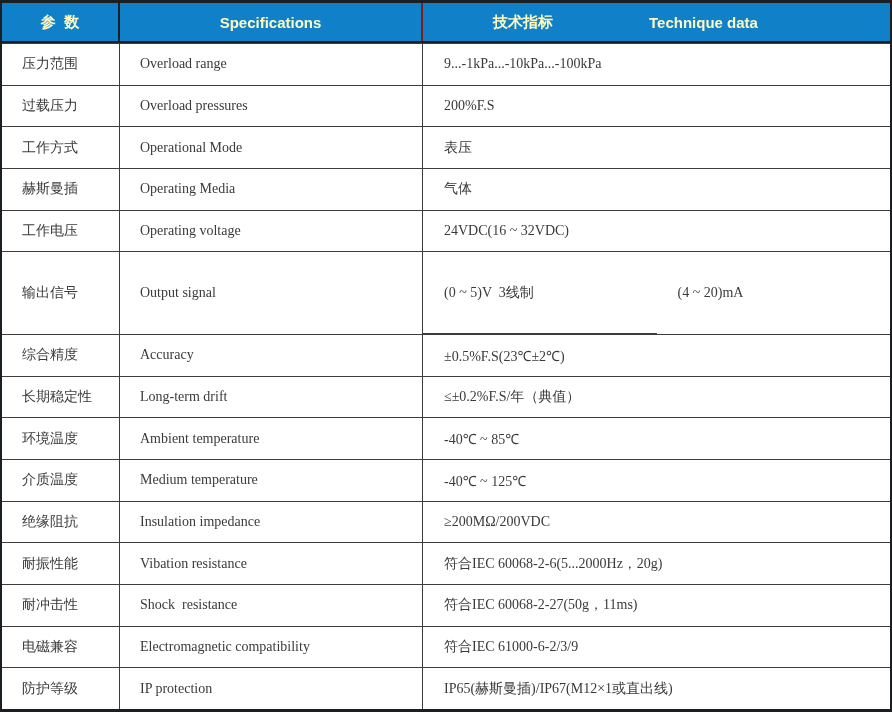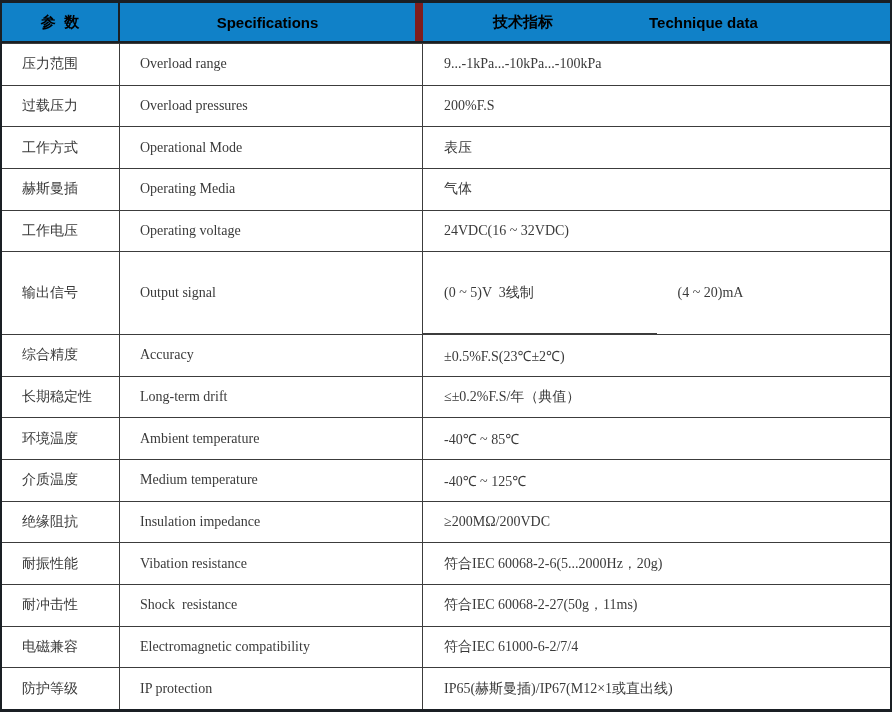--- a/index.html
+++ b/index.html
@@ -6,26 +6,26 @@
   .spec-table{
     width:892px;height:712px;box-sizing:border-box;
     display:flex;flex-direction:column;
     border:2px solid #1a1f24;border-top-width:3px;border-bottom-width:3px;
     font-family:"Liberation Sans","DejaVu Sans",sans-serif;
     color:#3a3a3a;font-size:14px;
     background:#ffffff;
   }
   .hrow{
     flex:0 0 38px;display:flex;align-items:stretch;
-    background:#1081c8;color:#000000;font-weight:bold;font-size:15px;
+    background:#1081c8;color:#fef9c3;font-weight:bold;font-size:15px;
     border-bottom:2px solid #1a1f24;
   }
   .hrow .hc{display:flex;align-items:center;white-space:pre;}
   .hc1{width:118px;justify-content:center;border-right:2px solid #1a1f24;box-sizing:border-box;}
-  .hc2{width:303px;justify-content:center;border-right:8px solid #7f1d1d;box-sizing:border-box;}
+  .hc2{width:303px;justify-content:center;border-right:2px solid #7f1d1d;box-sizing:border-box;}
   .hc3{flex:1;padding-left:70px;gap:96px;}
   .row{
     flex:1;display:flex;align-items:stretch;border-top:1px solid #3c3c3c;
   }
   .row:first-of-type{border-top:none;}
   .row.double{flex:2;}
   .cell{display:flex;align-items:center;box-sizing:border-box;white-space:pre-wrap;font-family:Liberation Serif, serif;}
   .c1{width:118px;padding-left:20px;border-right:1px solid #3c3c3c;}
   .c2{width:303px;padding-left:20px;border-right:1px solid #3c3c3c;}
   .c3{flex:1;padding-left:21px;}
@@ -124,21 +124,21 @@
 
   <div class="row">
     <div class="cell c1">耐冲击性</div>
     <div class="cell c2">Shock  resistance</div>
     <div class="cell c3">符合IEC 60068-2-27(50g，11ms)</div>
   </div>
 
   <div class="row">
     <div class="cell c1">电磁兼容</div>
     <div class="cell c2">Electromagnetic compatibility</div>
-    <div class="cell c3">符合IEC 61000-6-2/7/4</div>
+    <div class="cell c3">符合IEC 61000-6-2/3/9</div>
   </div>
 
   <div class="row">
     <div class="cell c1">防护等级</div>
     <div class="cell c2">IP protection</div>
     <div class="cell c3">IP65(赫斯曼插)/IP67(M12×1或直出线)</div>
   </div>
 
 </div>
 

